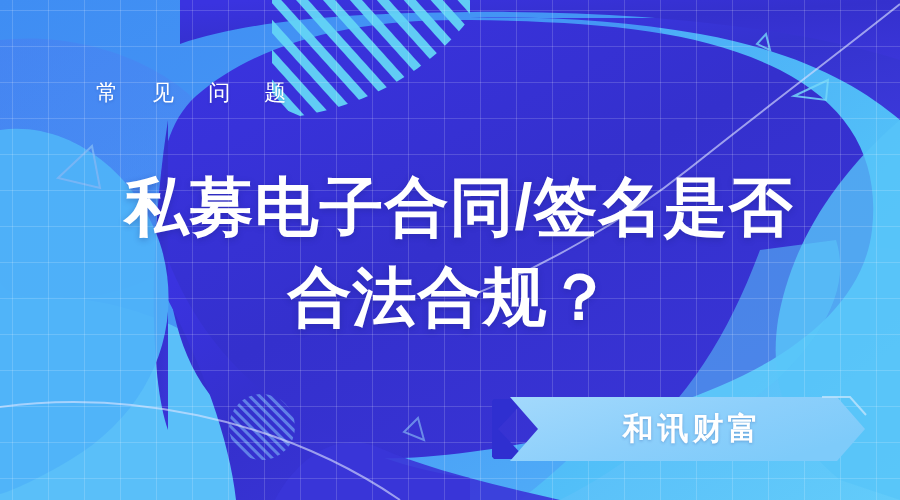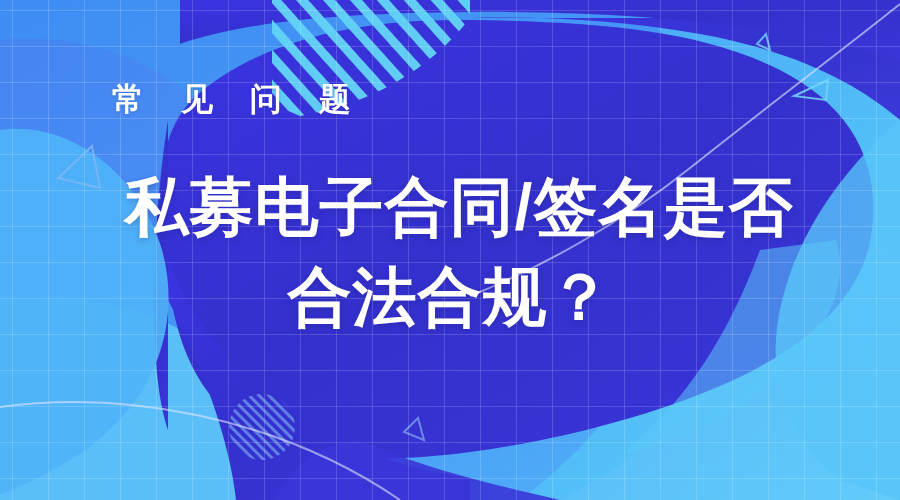--- a/index.html
+++ b/index.html
@@ -33,26 +33,26 @@
       linear-gradient(to right, rgba(255,255,255,0.16) 1px, transparent 1px),
       linear-gradient(to bottom, rgba(255,255,255,0.16) 1px, transparent 1px);
     background-size: 36px 36px;
     background-position: 12px 10px;
     pointer-events: none;
   }
 
   
   .eyebrow {
     position: absolute;
-    left: 112px;
+    left: 96px;
     top: 78px;
-    font-size: 32px;
+    font-size: 22px;
     letter-spacing: 14px;
     color: #ffffff;
-    font-weight: 700;
+    font-weight: 400;
     text-shadow: 0 1px 3px rgba(20,40,120,0.25);
   }
 
   
   .headline {
     position: absolute;
     left: 0;
     top: 172px;
     width: 900px;
     text-align: center;
@@ -218,14 +218,32 @@
 
   <div class="grid-overlay"></div>
 
   <div class="eyebrow">常 见 问 题</div>
 
   <div class="headline">
     <span class="l1">私募电子合同/签名是否</span>
     <span class="l2">合法合规？</span>
   </div>
 
+  <div class="banner-wrap">
+    <svg width="375" height="72" viewBox="0 0 375 72" xmlns="http://www.w3.org/2000/svg">
+      <defs>
+        <linearGradient id="bannerGrad" x1="0" y1="0" x2="1" y2="0.6">
+          <stop offset="0%" stop-color="#a3d9fc"></stop>
+          <stop offset="58%" stop-color="#8ccffb"></stop>
+          <stop offset="100%" stop-color="#7ecbfa"></stop>
+        </linearGradient>
+      </defs>
+
+      <path d="M 2,6 L 34,6 L 6,36 L 34,66 L 2,66 L -26,36 Z" fill="#2f2fd0"></path>
+
+      <path d="M 18,4 L 345,4 L 373,36 L 345,68 L 18,68 L 46,36 Z" fill="url(#bannerGrad)"></path>
+
+      <path d="M 330,4 L 358,4 L 374,22" fill="none" stroke="#bfe4fd" stroke-width="2" opacity="0.8"></path>
+    </svg>
+    <div class="banner-label">和讯财富</div>
+  </div>
 
 </div>
 
 </body></html>

